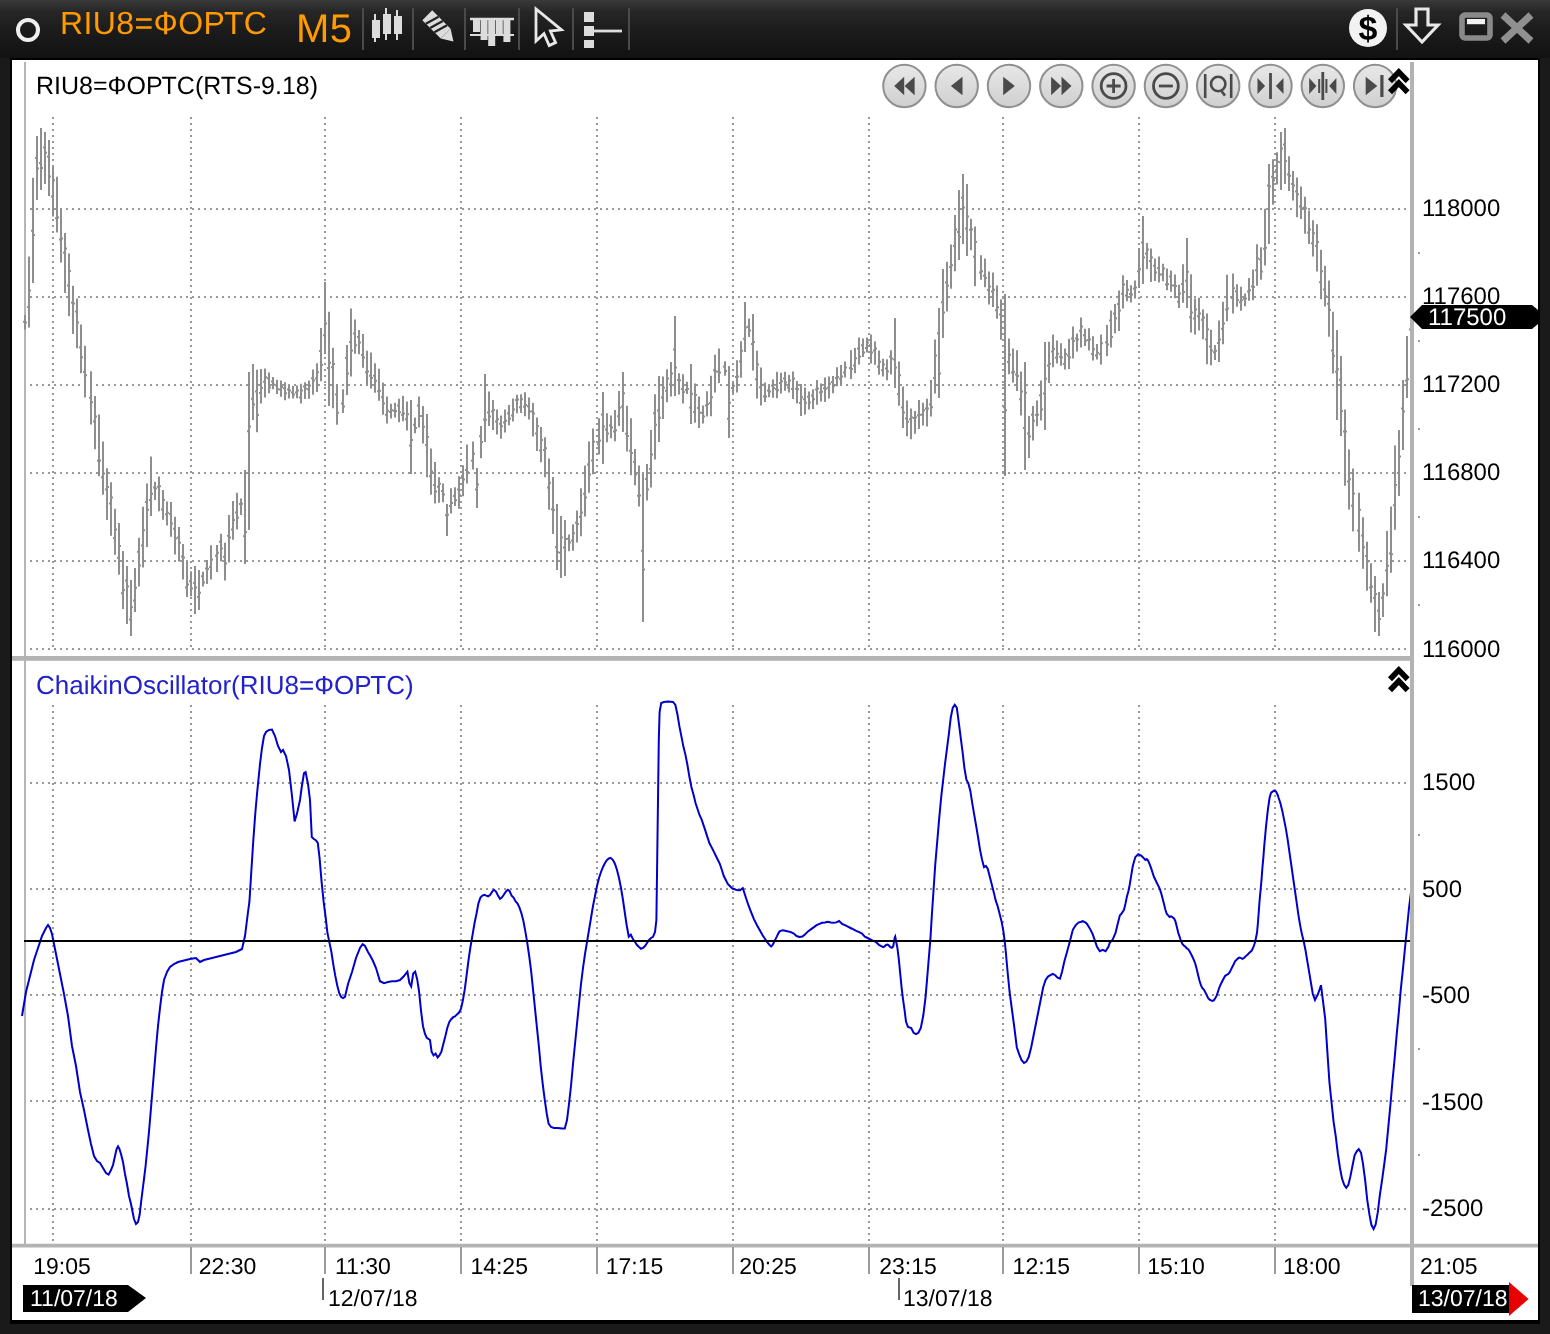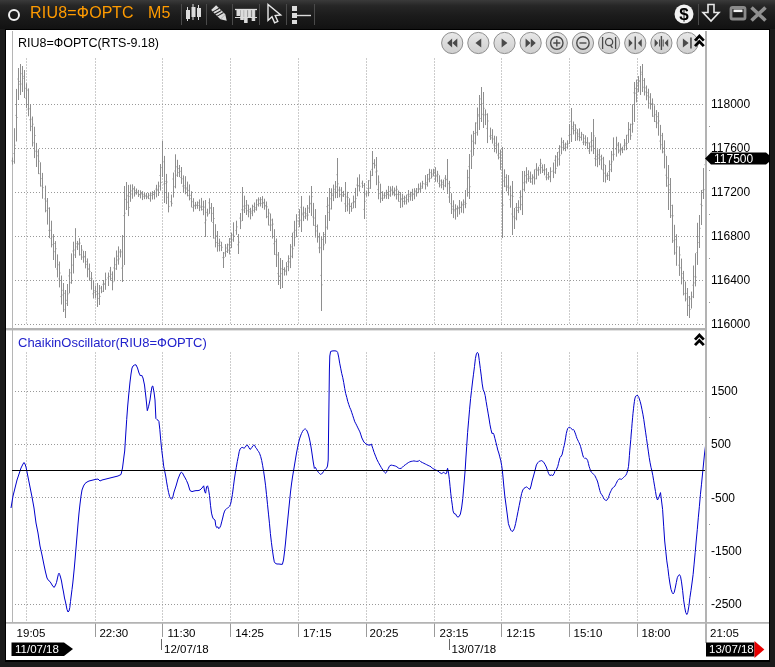--- a/index.html
+++ b/index.html
@@ -1,18 +1,18 @@
 <!DOCTYPE html>
 <html><head><meta charset="utf-8"><style>
 html,body{margin:0;padding:0;width:775px;height:667px;overflow:hidden;background:#1a1a1a;}
 *{box-sizing:border-box;}
 #win{position:absolute;left:0;top:0;width:654px;height:667px;font-family:"Liberation Sans",sans-serif;}
 #title{position:absolute;left:0;top:0;width:775px;height:29px;background:linear-gradient(#3a3a3a,#262626 20%,#1b1b1b 55%,#121212);}
 #title .txt{position:absolute;left:30px;top:4px;font-size:16px;color:#ff9b00;letter-spacing:0.2px;}
-#title .tf{position:absolute;left:148px;top:4px;font-size:16px;color:#ff9b00;letter-spacing:0.2px;}
+#title .tf{position:absolute;left:148px;top:4px;font-size:20px;color:#ff9b00;letter-spacing:0.2px;}
 #ring{position:absolute;left:8px;top:9px;width:12px;height:12px;border:2px solid #f0f0f0;border-radius:50%;}
 #frame{position:absolute;left:5px;top:29px;width:765px;height:633px;background:#000;}
 #chart{position:absolute;left:6px;top:30px;width:763px;height:630px;background:#5eead4;}
 svg{display:block;}
 .gl{stroke:#999;stroke-width:1;stroke-dasharray:1 2;fill:none;}
 .ax{font:12px "Liberation Sans",sans-serif;fill:#000;}
 .tx{font:11.5px "Liberation Sans",sans-serif;fill:#000;}
 .dx{font:11.5px "Liberation Sans",sans-serif;fill:#000;}
 .tick{stroke:#9a9a9a;stroke-width:1;}
 .wt{font:11.5px "Liberation Sans",sans-serif;fill:#fff;}

